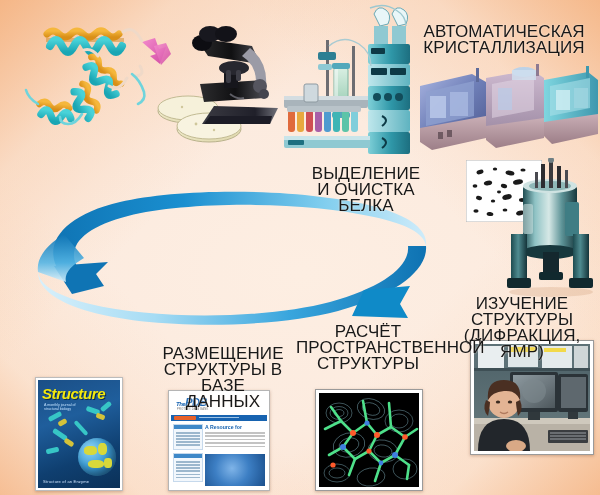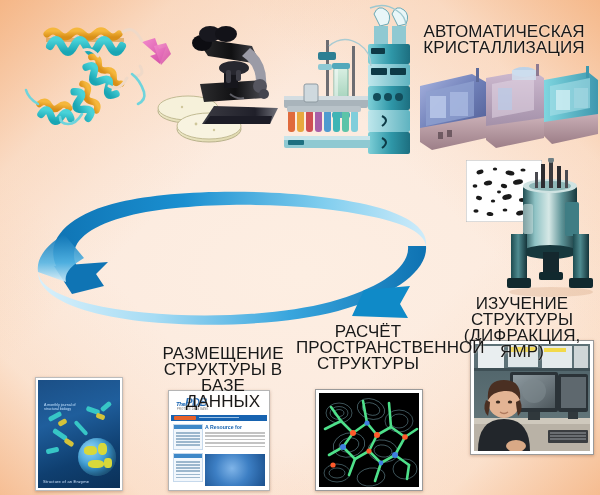--- a/index.html
+++ b/index.html
@@ -594,20 +594,21 @@
           <s></s>
           <s></s>
           <s></s>
       </div>
       <div class="pdbimg"></div>
     </div>
   </div>
 
   <div id="journal" class="photo">
     <div class="cover">
+      <div class="jtitle">Structure</div>
       <div class="jsub" style="white-space:pre-line">A monthly journal of
 structural biology</div>
 
       <div class="mol" style="left:10px;top:34px;width:14px;height:5px;transform:rotate(-28deg)"></div>
       <div class="molg" style="left:20px;top:40px;width:9px;height:5px;transform:rotate(-28deg)"></div>
       <div class="mol" style="left:14px;top:52px;width:16px;height:5px;transform:rotate(34deg)"></div>
       <div class="molg" style="left:26px;top:60px;width:10px;height:5px;transform:rotate(34deg)"></div>
       <div class="mol" style="left:8px;top:68px;width:13px;height:5px;transform:rotate(-12deg)"></div>
       <div class="mol" style="left:48px;top:28px;width:14px;height:5px;transform:rotate(20deg)"></div>
       <div class="molg" style="left:58px;top:34px;width:9px;height:5px;transform:rotate(20deg)"></div>
@@ -618,20 +619,22 @@
         <i style="left:20px;top:5px;width:9px;height:12px"></i>
         <i style="left:10px;top:22px;width:16px;height:8px"></i>
         <i style="left:26px;top:20px;width:8px;height:10px"></i>
       </div>
       <div class="jfoot">Structure of an Enzyme</div>
     </div>
   </div>
 
 
 
+  <div class="label" style="left:296px;top:166px;width:140px">ВЫДЕЛЕНИЕ
+И ОЧИСТКА БЕЛКА</div>
 
   <div class="label" style="left:414px;top:24px;width:180px">АВТОМАТИЧЕСКАЯ
 КРИСТАЛЛИЗАЦИЯ</div>
 
   <div class="label" style="left:444px;top:296px;width:156px">ИЗУЧЕНИЕ СТРУКТУРЫ
 (ДИФРАКЦИЯ, ЯМР)</div>
 
 
   <div class="label" style="left:296px;top:324px;width:144px">РАСЧЁТ
 ПРОСТРАНСТВЕННОЙ

